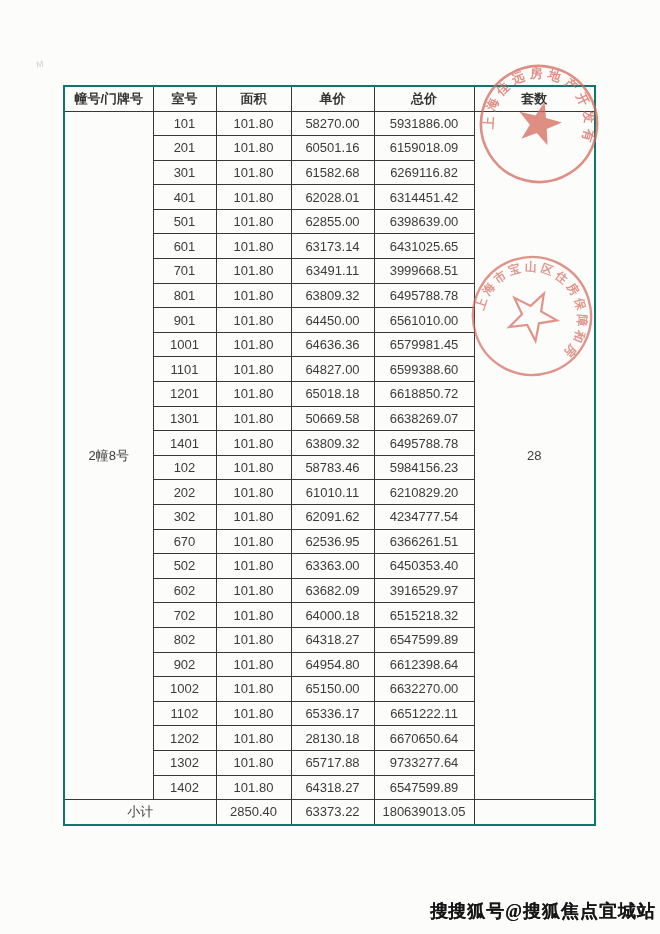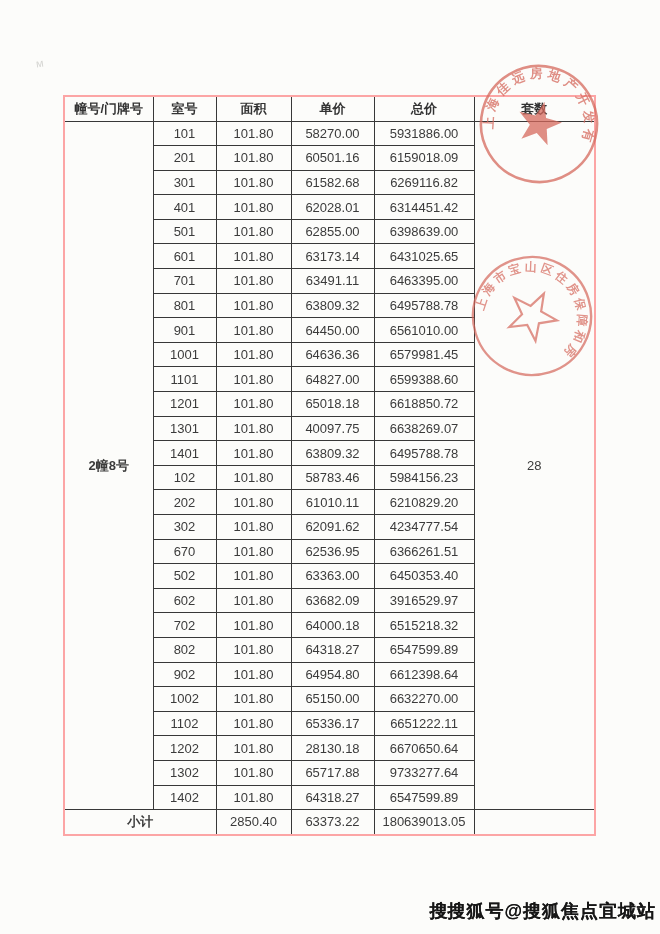--- a/index.html
+++ b/index.html
@@ -4,52 +4,52 @@
 <style>
   html,body{margin:0;padding:0;}
   body{
     width:660px;height:934px;position:relative;overflow:hidden;
     background:#fcfcfa;
     font-family:"Liberation Sans","DejaVu Sans",sans-serif;
     color:#3d3d3d;
   }
   
   .price-table{
-    position:absolute;left:63px;top:95px;width:531px;
+    position:absolute;left:63px;top:85px;width:531px;
     border-collapse:collapse;table-layout:fixed;
-    border:2px solid #fca5a5;
+    border:2px solid #0f766e;
     background:transparent;
   }
   .price-table th,.price-table td{
     border:1px solid #383838;
     text-align:center;vertical-align:middle;
     font-size:13px;line-height:1;
     padding:0;
     color:#3b3b3b;
     overflow:hidden;white-space:nowrap;
   }
   .price-table thead tr{height:25px;}
   .price-table thead th{font-weight:700;font-size:13px;color:#333;}
   .price-table tbody tr{height:24.6px;}
   .price-table tfoot tr{height:25px;}
-  .price-table .lab{font-weight:700;margin-left:39px;}
+  .price-table .lab{font-weight:400;margin-left:39px;}
   
   .stamp{
     position:absolute;width:124px;height:124px;
     pointer-events:none;z-index:5;color:#d5685c;
   }
   .stamp svg{display:block;width:100%;height:100%;}
   #stamp1{left:477px;top:62px;transform:rotate(14deg);opacity:.74;}
   #stamp2{left:470px;top:254px;transform:rotate(28deg);opacity:.70;}
   .seal-text{fill:currentColor;font-family:"DejaVu Sans",sans-serif;font-weight:700;}
   
   .watermark{
     position:absolute;right:4px;top:899px;z-index:6;
     font-size:18px;font-weight:700;letter-spacing:1px;color:#161616;
-    font-family:Liberation Sans, sans-serif;
+    font-family:Liberation Serif, serif;
     text-shadow:0 0 0.5px #444;
   }
   .watermark .logo{margin-right:-1px;}
   
   .artifact{
     position:absolute;left:36px;top:57px;
     font-size:11px;color:#c6c6c2;transform:rotate(-8deg);opacity:.7;
     z-index:2;
   }
 </style>
@@ -113,21 +113,21 @@
       <tr>
         <td>601</td>
         <td>101.80</td>
         <td>63173.14</td>
         <td>6431025.65</td>
       </tr>
       <tr>
         <td>701</td>
         <td>101.80</td>
         <td>63491.11</td>
-        <td>6463395.00</td>
+        <td>3999668.51</td>
       </tr>
       <tr>
         <td>801</td>
         <td>101.80</td>
         <td>63809.32</td>
         <td>6495788.78</td>
       </tr>
       <tr>
         <td>901</td>
         <td>101.80</td>
@@ -148,21 +148,21 @@
       </tr>
       <tr>
         <td>1201</td>
         <td>101.80</td>
         <td>65018.18</td>
         <td>6618850.72</td>
       </tr>
       <tr>
         <td>1301</td>
         <td>101.80</td>
-        <td>40097.75</td>
+        <td>50669.58</td>
         <td>6638269.07</td>
       </tr>
       <tr>
         <td>1401</td>
         <td>101.80</td>
         <td>63809.32</td>
         <td>6495788.78</td>
       </tr>
       <tr>
         <td>102</td>

